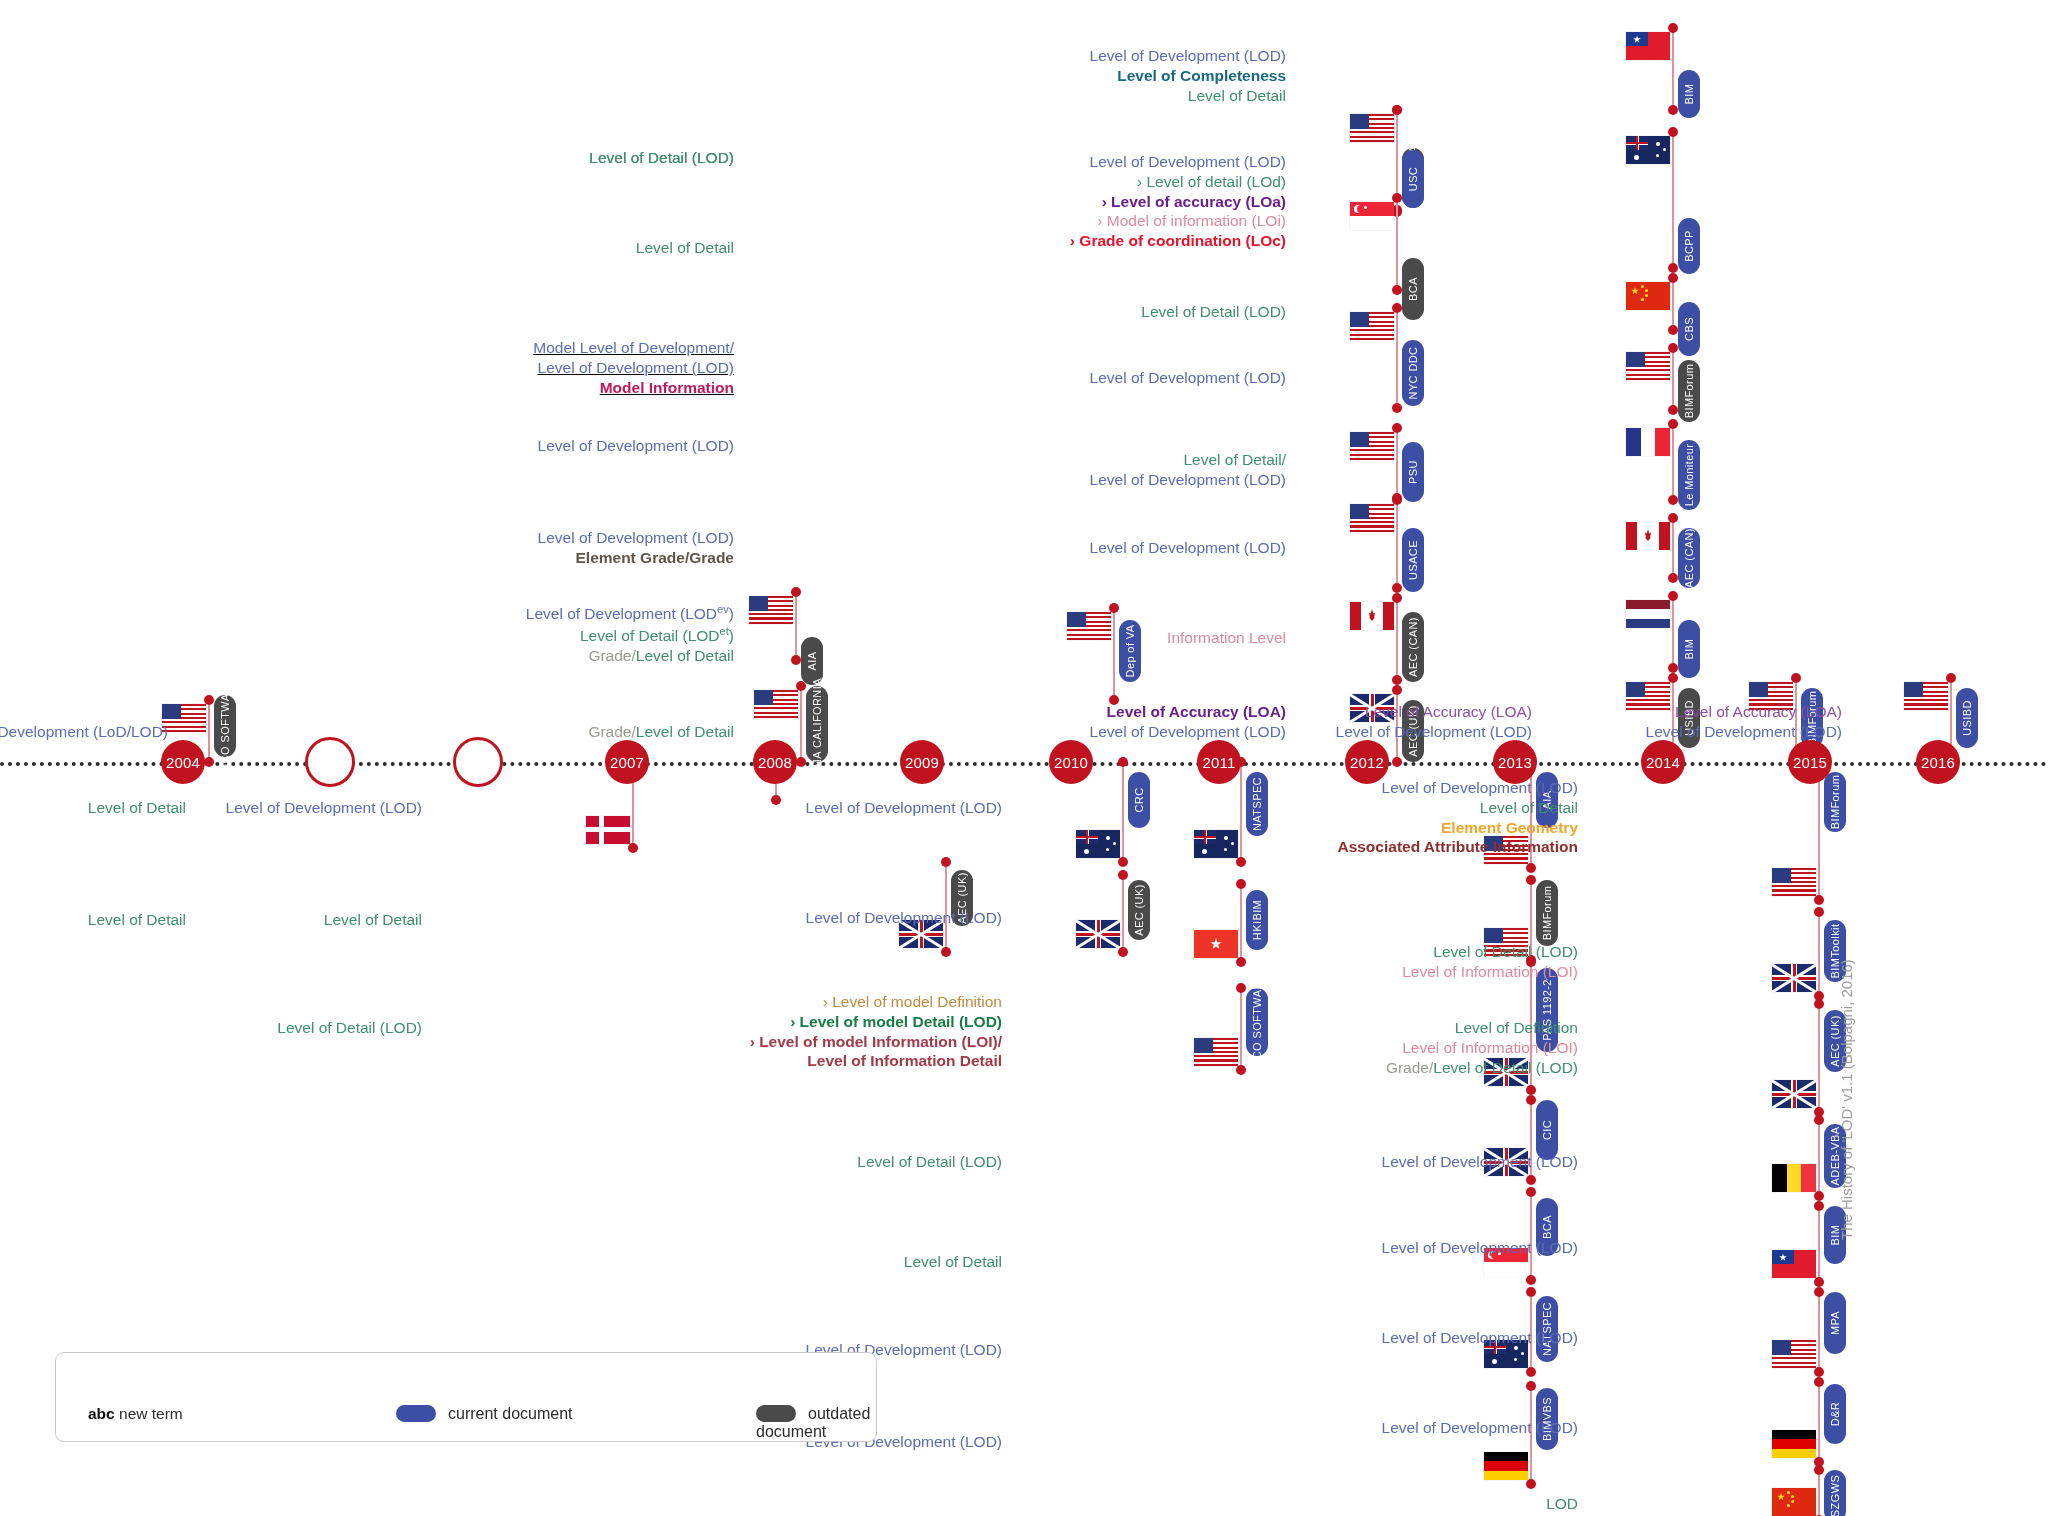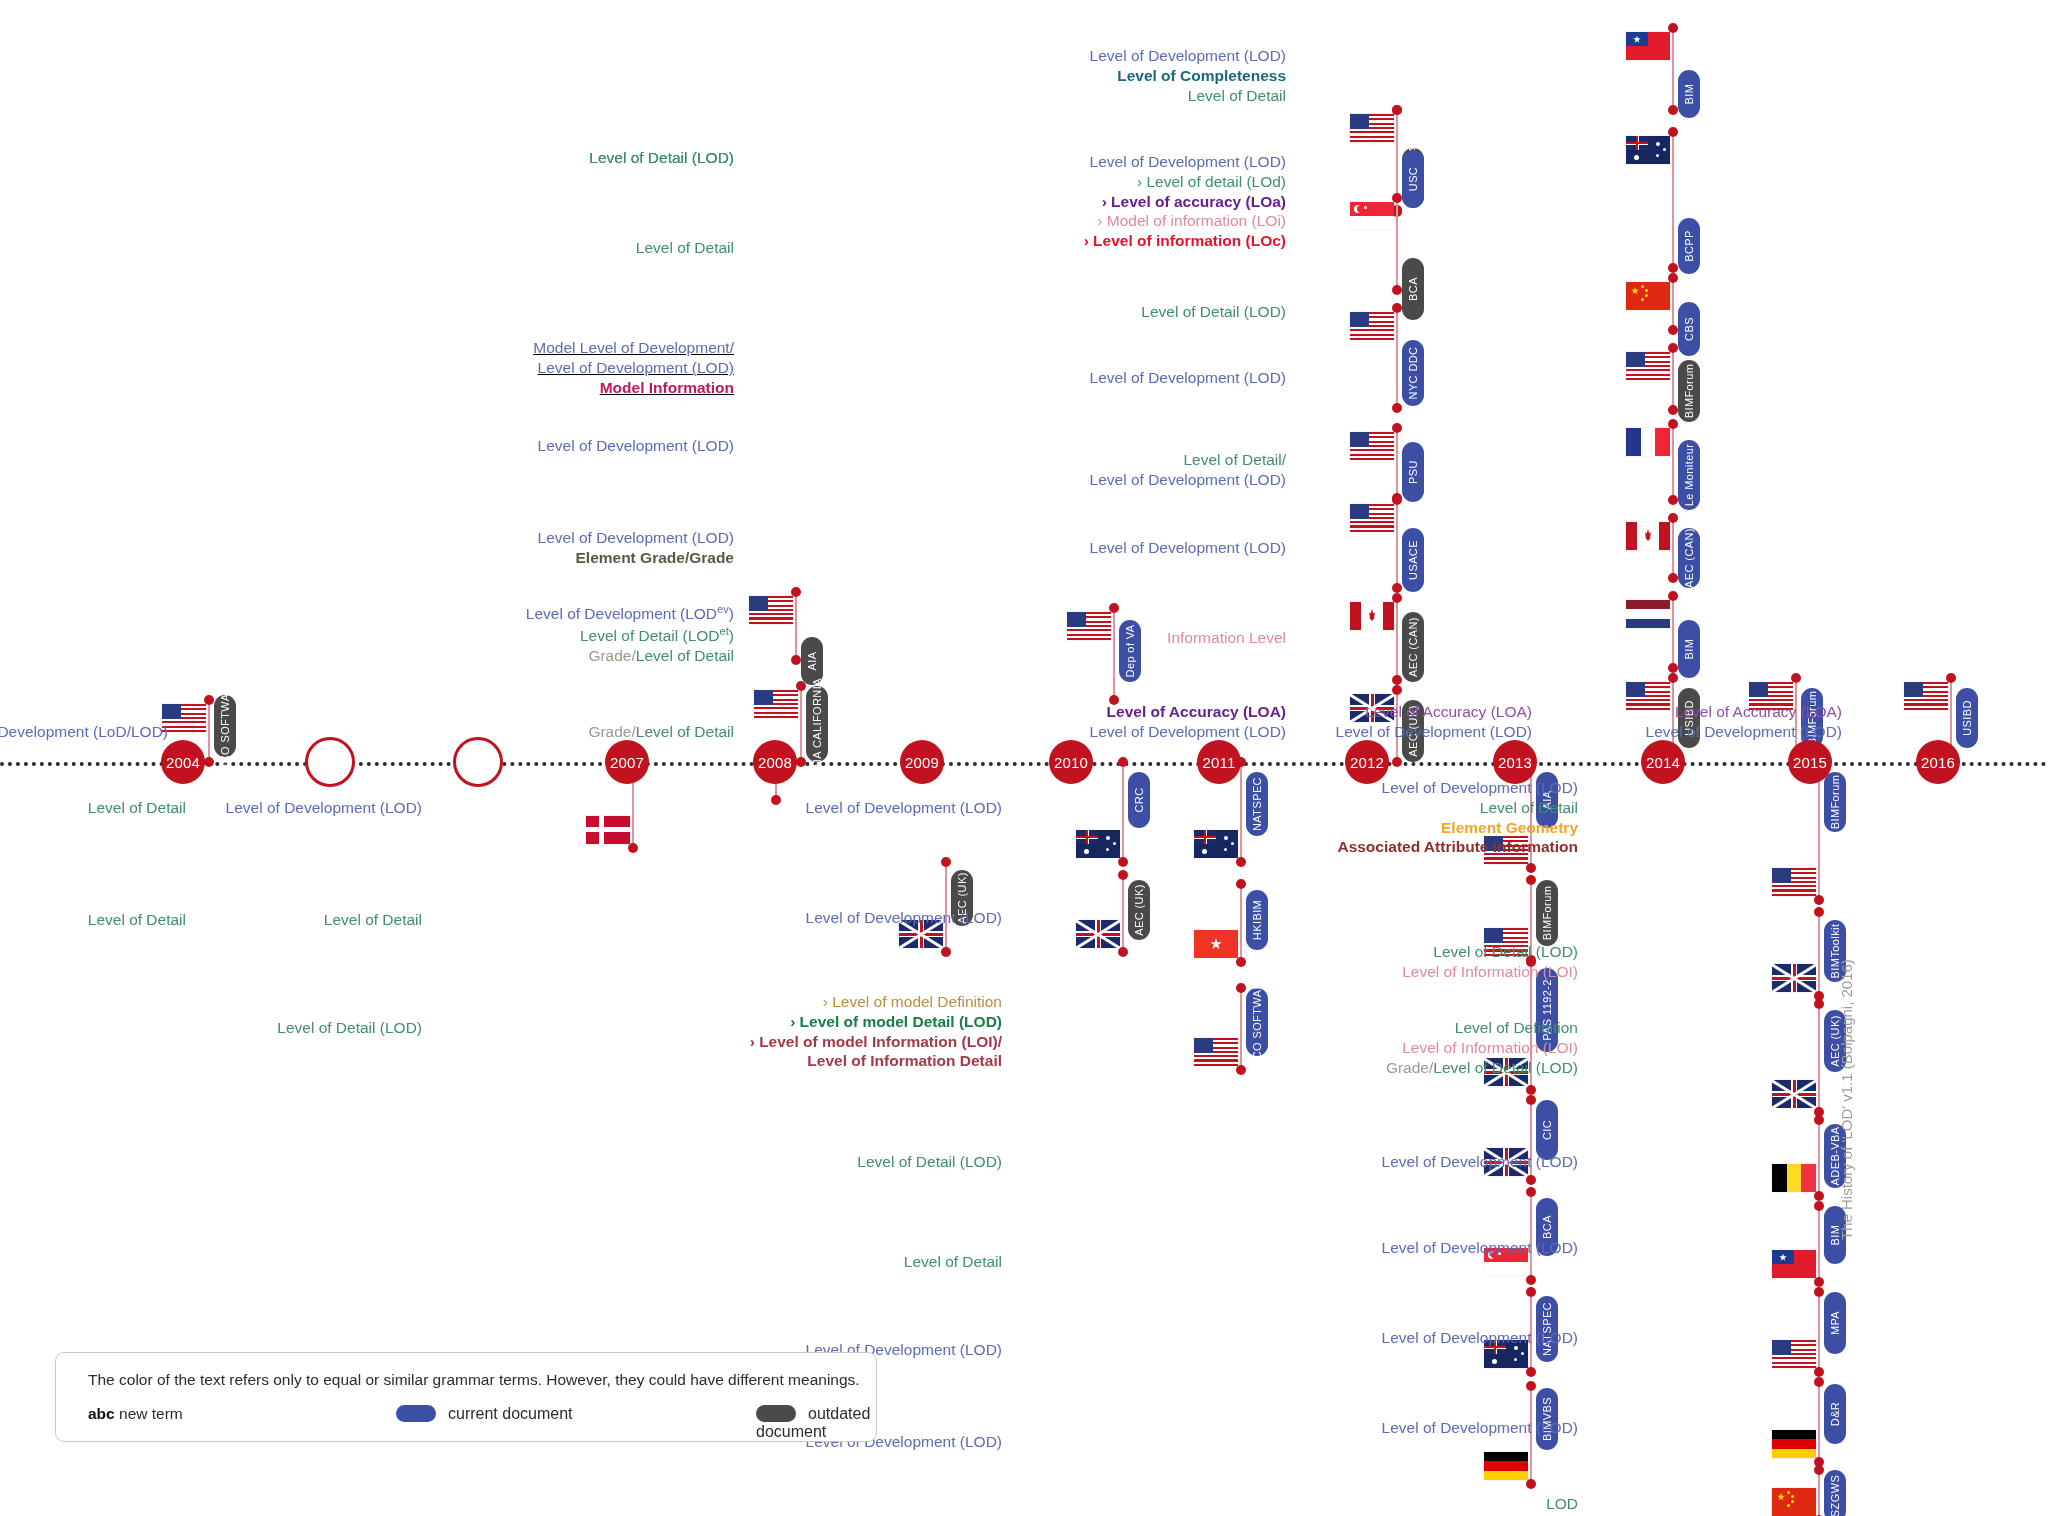--- a/index.html
+++ b/index.html
@@ -606,21 +606,21 @@
         <i style="left:30px;top:6px;width:4px;height:4px;border-radius:50%;background:#fff"></i>
         <i style="left:37px;top:12px;width:3px;height:3px;border-radius:50%;background:#fff"></i>
         <i style="left:30px;top:18px;width:3px;height:3px;border-radius:50%;background:#fff"></i>
         <i style="left:8px;top:19px;width:5px;height:5px;border-radius:50%;background:#fff"></i>
         </div>
         <div class="labels left" style="right: 386px; top: 152px;">
           <span class="lbl"><span class="c-lod">Level of Development (LOD)</span></span>
           <span class="lbl"><span class="c-det">› Level of detail (LOd)</span></span>
           <span class="lbl"><span class="c-accb">› Level of accuracy (LOa)</span></span>
           <span class="lbl"><span class="c-info">› Model of information (LOi)</span></span>
-          <span class="lbl"><span class="c-coord">› Level of information (LOc)</span></span>
+          <span class="lbl"><span class="c-coord">› Grade of coordination (LOc)</span></span>
         </div>
       </div>
       <div class="event" style="left: 1672px; top: 0px;">
         <div class="stem" style="top: 278px; height: 52px;"></div>
         <div class="dot" style="top: 273px;"></div>
         <div class="dot" style="top: 325px;"></div>
         <div class="badge current" style="left: 6px; top: 302px; height: 54px;">
           <span>CBS</span>
         </div>
         <div class="flag" style="left: -46px; top: 282px;">
@@ -896,21 +896,20 @@
         <i style="left:0;top:0;width:19px;height:15px;background:#2a3b80"></i>
         </div>
         <div class="labels left" style="right: 108px; top: 702px;">
           <span class="lbl"><span class="c-acc">Level of Accuracy (LOA)</span></span>
           <span class="lbl"><span class="c-lod">Level of Development (LOD)</span></span>
         </div>
       </div>
     </div>
 
   <div class="legend">
-    <div class="note">The color of the text refers only to equal or similar grammar terms. However, they could have different meanings.</div>
     <div class="row">
       <b>abc</b><span> new term</span>
     </div>
     <div class="lg-item" style="left:340px;top:52px">
       <span class="pill cur"></span><span>current document</span>
     </div>
     <div class="lg-item" style="left:700px;top:52px">
       <span class="pill out"></span><span>outdated document</span>
     </div>
   </div>

